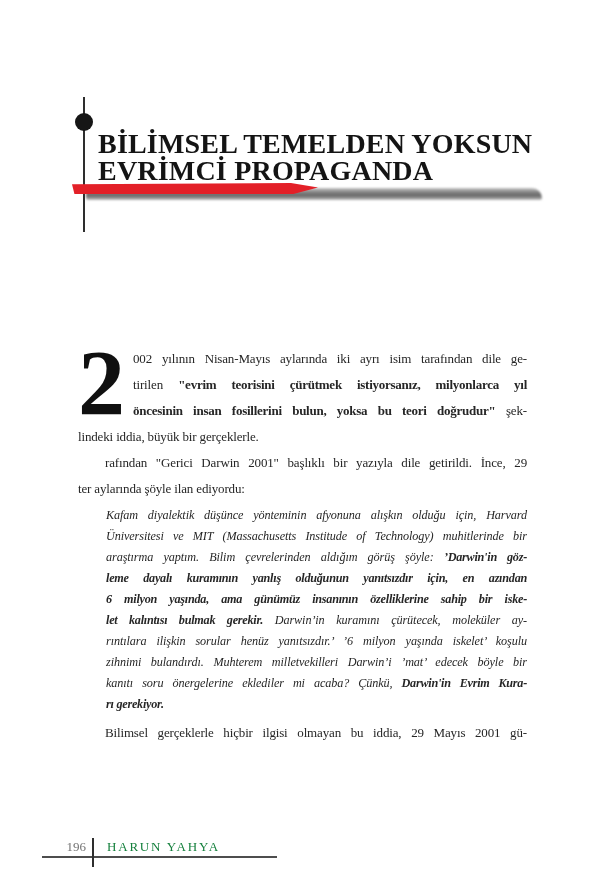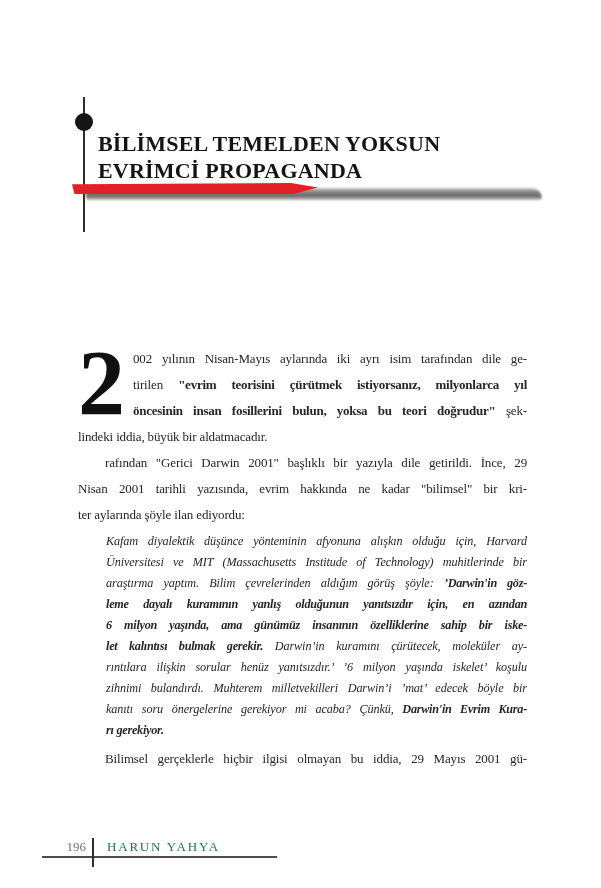--- a/index.html
+++ b/index.html
@@ -13,21 +13,21 @@
   .v-line {
     position:absolute; left:83px; top:97px; width:2px; height:135px;
     background:#2e2e2e; z-index:1;
   }
   .dot {
     position:absolute; left:75px; top:113px; width:18px; height:18px;
     border-radius:50%; background:#161616; z-index:1;
   }
   .title {
     position:absolute; left:98px; top:130px; z-index:4;
-    font-weight:bold; font-size:22px; line-height:27px;
+    font-weight:bold; font-size:28px; line-height:27px;
     letter-spacing:0.2px; color:#141414;
   }
   .bar-gray {
     position:absolute; left:86px; top:188px; width:456px; height:12px;
     background:linear-gradient(to bottom, #c7c7c7, #7b7b7b 40%, #6a6a6a 65%, #c0c0c0);
     border-radius:2px 10px 2px 2px;
     filter:blur(1.2px); z-index:2;
   }
   .bar-red {
     position:absolute; left:72px; top:183px; width:246px; height:11px;
@@ -86,37 +86,36 @@
 
   <div class="bar-gray"></div>
   <div class="bar-red"></div>
 
   <div class="content">
       <div class="para body">
         <span class="dropcap">2</span>
         <div class="line"><span>002 yılının Nisan-Mayıs aylarında iki ayrı isim tarafından dile ge-</span></div>
         <div class="line"><span>tirilen </span><span class="b">"evrim teorisini çürütmek istiyorsanız, milyonlarca yıl</span></div>
         <div class="line"><span class="b">öncesinin insan fosillerini bulun, yoksa bu teori doğrudur"</span><span> şek-</span></div>
-        <div class="line last"><span>lindeki iddia, büyük bir aldatmacadır.</span></div>
+        <div class="line last"><span>lindeki iddia, büyük bir gerçeklerle.</span></div>
       </div>
       <div class="para body indent">
         <div class="line"><span>rafından "Gerici Darwin 2001" başlıklı bir yazıyla dile getirildi. İnce, 29</span></div>
-        <div class="line"><span>Nisan 2001 tarihli yazısında, evrim hakkında ne kadar "bilimsel" bir kri-</span></div>
         <div class="line last"><span>ter aylarında şöyle ilan ediyordu:</span></div>
       </div>
       <div class="para quote">
         <div class="line"><span>Kafam diyalektik düşünce yönteminin afyonuna alışkın olduğu için, Harvard</span></div>
         <div class="line"><span>Üniversitesi ve MIT (Massachusetts Institude of Technology) muhitlerinde bir</span></div>
         <div class="line"><span>araştırma yaptım. Bilim çevrelerinden aldığım görüş şöyle: </span><span class="b">’Darwin'in göz-</span></div>
         <div class="line"><span class="b">leme dayalı kuramının yanlış olduğunun yanıtsızdır için, en azından</span></div>
         <div class="line"><span class="b">6 milyon yaşında, ama günümüz insanının özelliklerine sahip bir iske-</span></div>
         <div class="line"><span class="b">let kalıntısı bulmak gerekir.</span><span> Darwin’in kuramını çürütecek, moleküler ay-</span></div>
         <div class="line"><span>rıntılara ilişkin sorular henüz yanıtsızdır.’ ’6 milyon yaşında iskelet’ koşulu</span></div>
         <div class="line"><span>zihnimi bulandırdı. Muhterem milletvekilleri Darwin’i ’mat’ edecek böyle bir</span></div>
-        <div class="line"><span>kanıtı soru önergelerine gerekiyor mi acaba? Çünkü, </span><span class="b">Darwin'in Evrim Kura-</span></div>
+        <div class="line"><span>kanıtı soru önergelerine eklediler mi acaba? Çünkü, </span><span class="b">Darwin'in Evrim Kura-</span></div>
         <div class="line last"><span class="b">rı gerekiyor.</span></div>
       </div>
       <div class="para body indent">
         <div class="line"><span>Bilimsel gerçeklerle hiçbir ilgisi olmayan bu iddia, 29 Mayıs 2001 gü-</span></div>
       </div>
     </div>
 
   <div class="footer-num">196</div>
   <div class="footer-divider"></div>
   <div class="footer-author">HARUN YAHYA</div>

